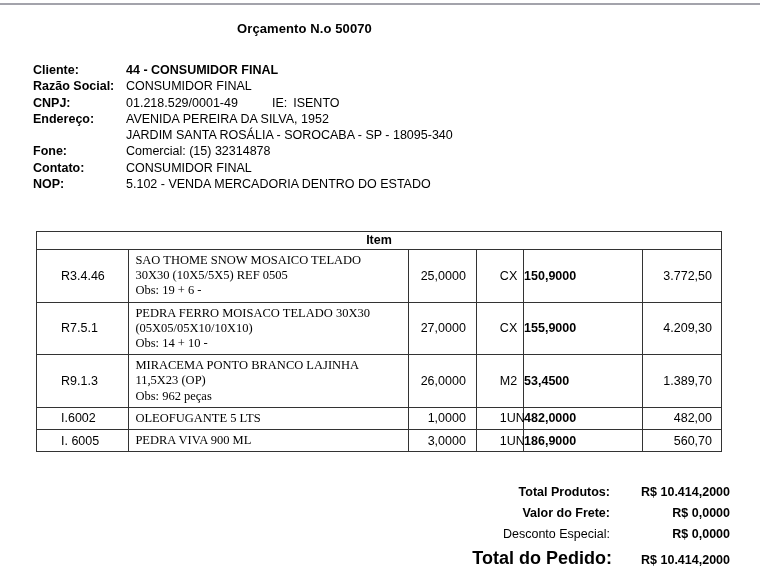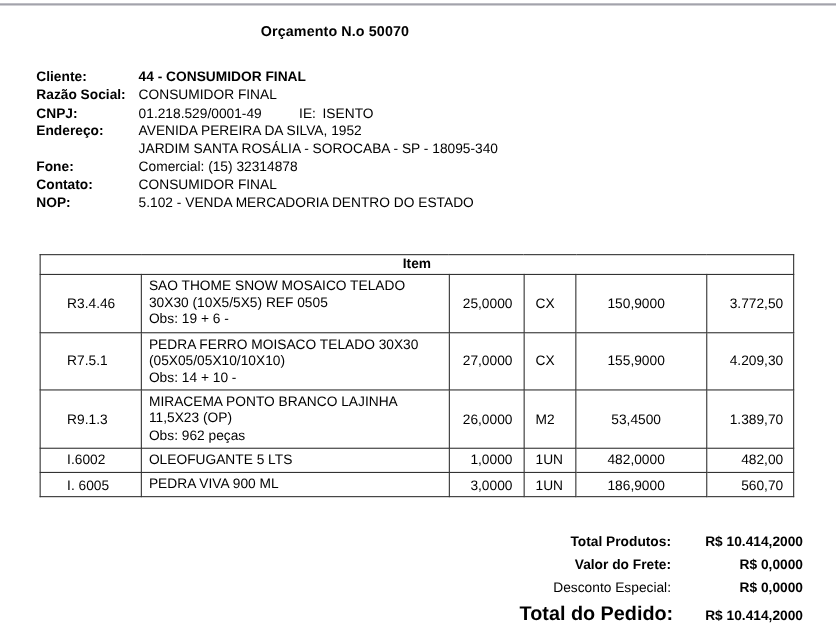--- a/index.html
+++ b/index.html
@@ -108,35 +108,37 @@
   .items td.desc {
     text-align: left;
     padding-left: 6px;
   }
   .items td.qtd {
     text-align: right;
     padding-right: 10px;
   }
   .items td.um {
     text-align: left;
-    padding-left: 10px;
+    padding-left: 23px;
   }
   .items td.preco {
-    text-align: center;
+    text-align: left;
     padding-right: 9px;
+    font-weight: bold;
   }
   .items td.total {
     text-align: right;
     padding-right: 9px;
   }
   tr.tall td { height: 48px; }
   tr.short td { height: 19px; }
   .desc-lines {
     line-height: 15.2px;
     padding: 3px 0;
+    font-family: Liberation Serif, serif;
   }
   .desc-lines div { white-space: nowrap; }
 
   
   .totals {
     position: absolute;
     top: 485px;
     left: 430px;
     width: 300px;
     font-size: 12.5px;

